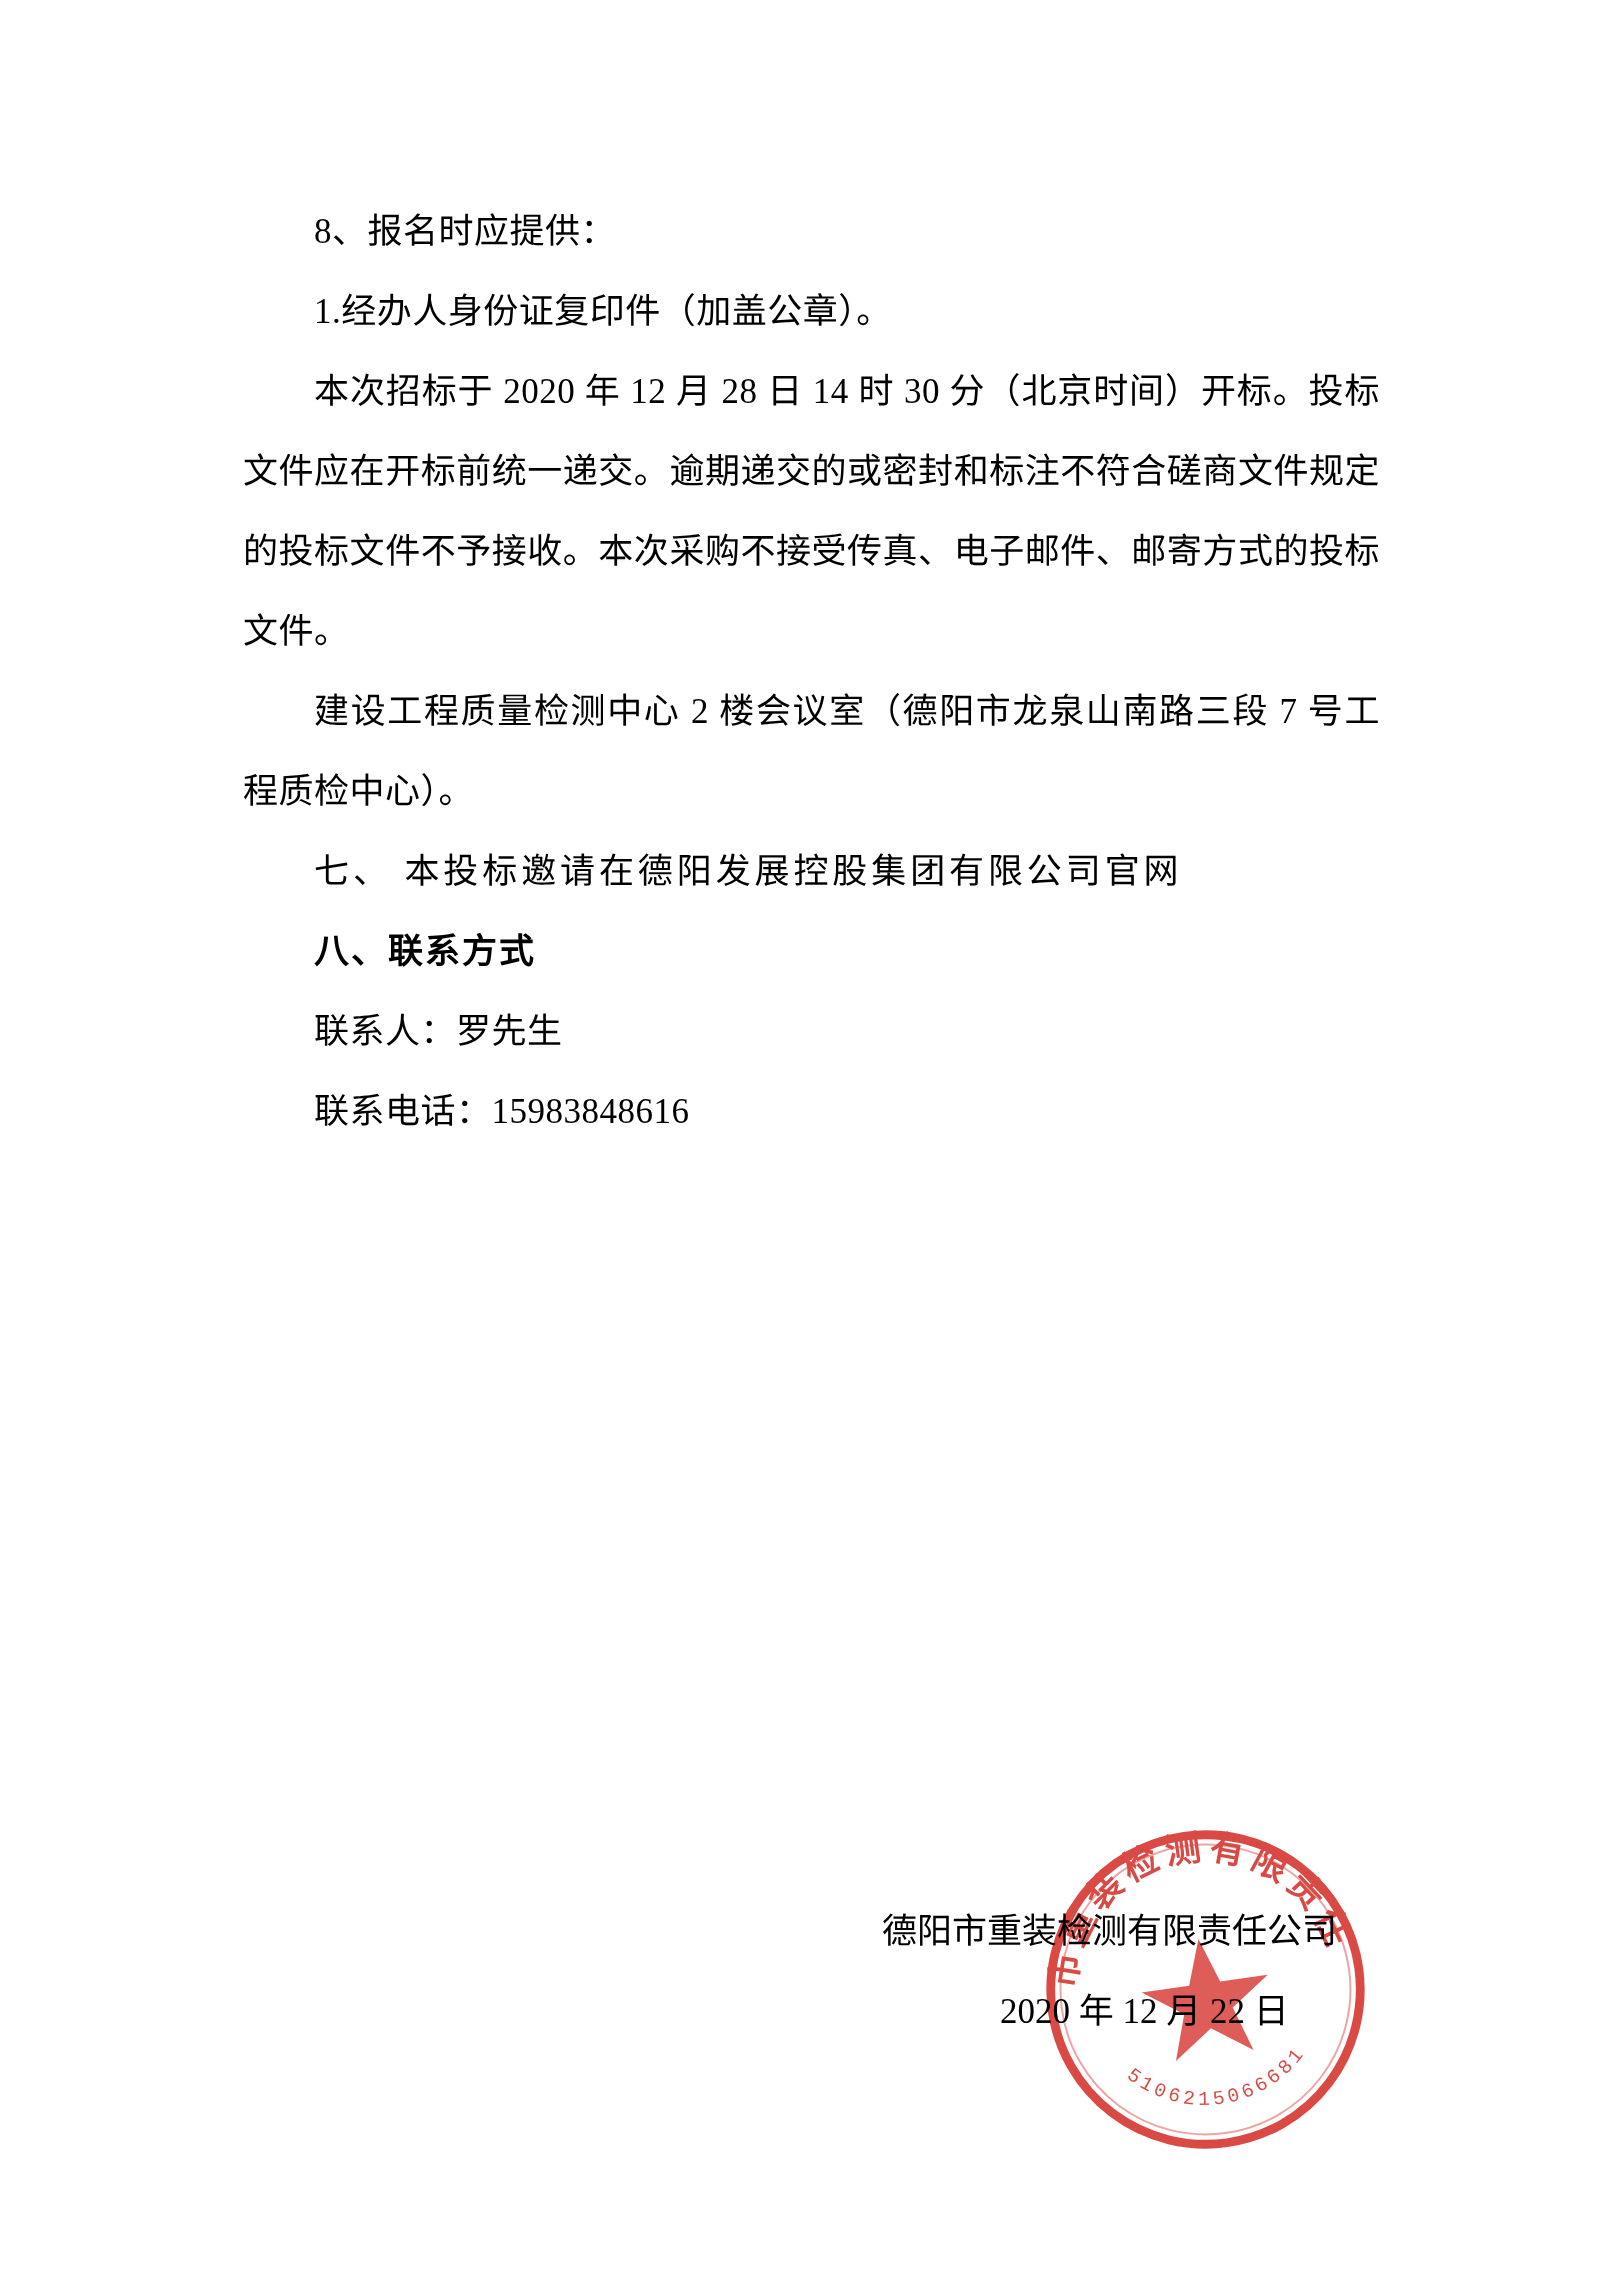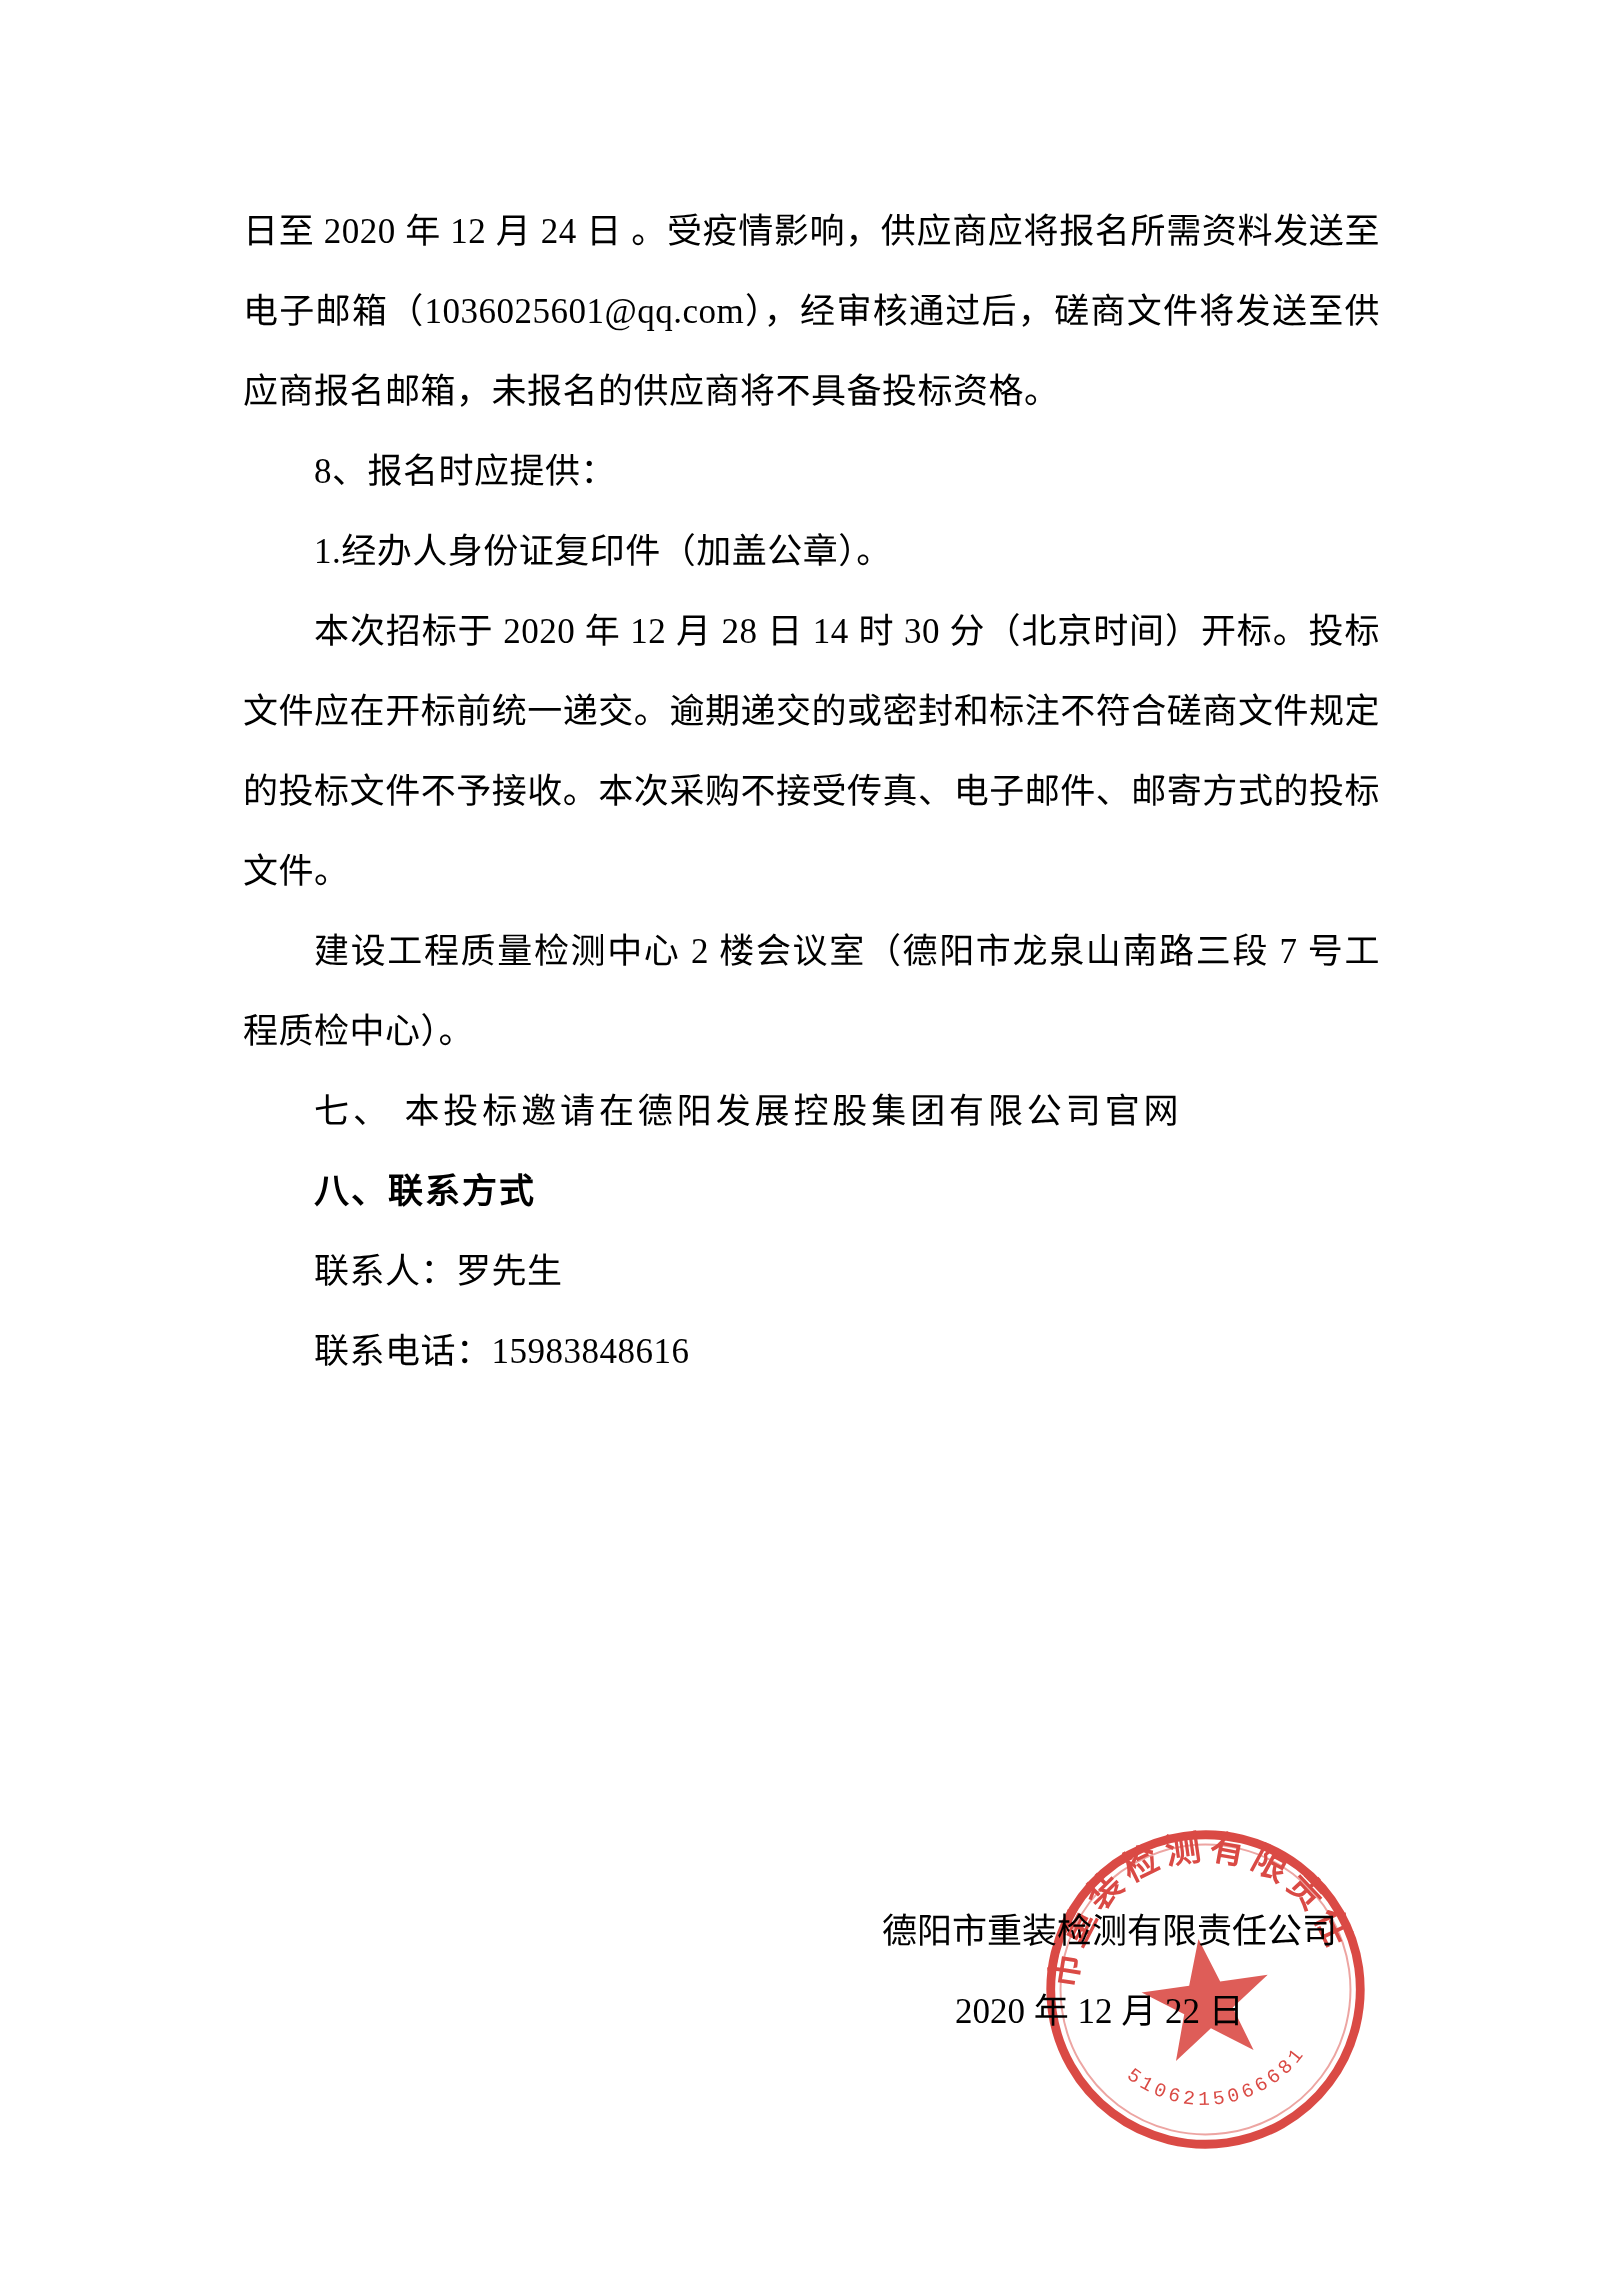--- a/index.html
+++ b/index.html
@@ -53,42 +53,41 @@
     position: absolute;
     left: 882px;
     top: 1892px;
     width: 510px;
     text-align: left;
     font-size: 35px;
     line-height: 80px;
     z-index: 3;
   }
   .sign-date {
-    margin-left: 73px;
+    margin-left: 118px;
   }
   
   .seal {
     position: absolute;
     left: 1039px;
     top: 1823px;
     width: 333px;
     height: 333px;
     z-index: 2;
     opacity: 0.88;
   }
   .seal svg { display: block; }
 </style>
 </head>
 <body>
 
 <div class="page">
 
   <div class="content">
 
-    <p class="para">日至 2020 年 12 月 24 日 。受疫情影响，供应商应将报名所需资料发送至电子邮箱（1036025601@qq.com），经审核通过后，磋商文件将发送至供应商报名邮箱，未报名的供应商将不具备投标资格。</p>
 
     <p class="para indent">8、报名时应提供：</p>
 
 
     <p class="para indent">1.经办人身份证复印件（加盖公章）。</p>
 
 
     <p class="para indent">本次招标于 2020 年 12 月 28 日 14 时 30 分（北京时间）开标。投标文件应在开标前统一递交。逾期递交的或密封和标注不符合磋商文件规定的投标文件不予接收。本次采购不接受传真、电子邮件、邮寄方式的投标文件。</p>
 
 

